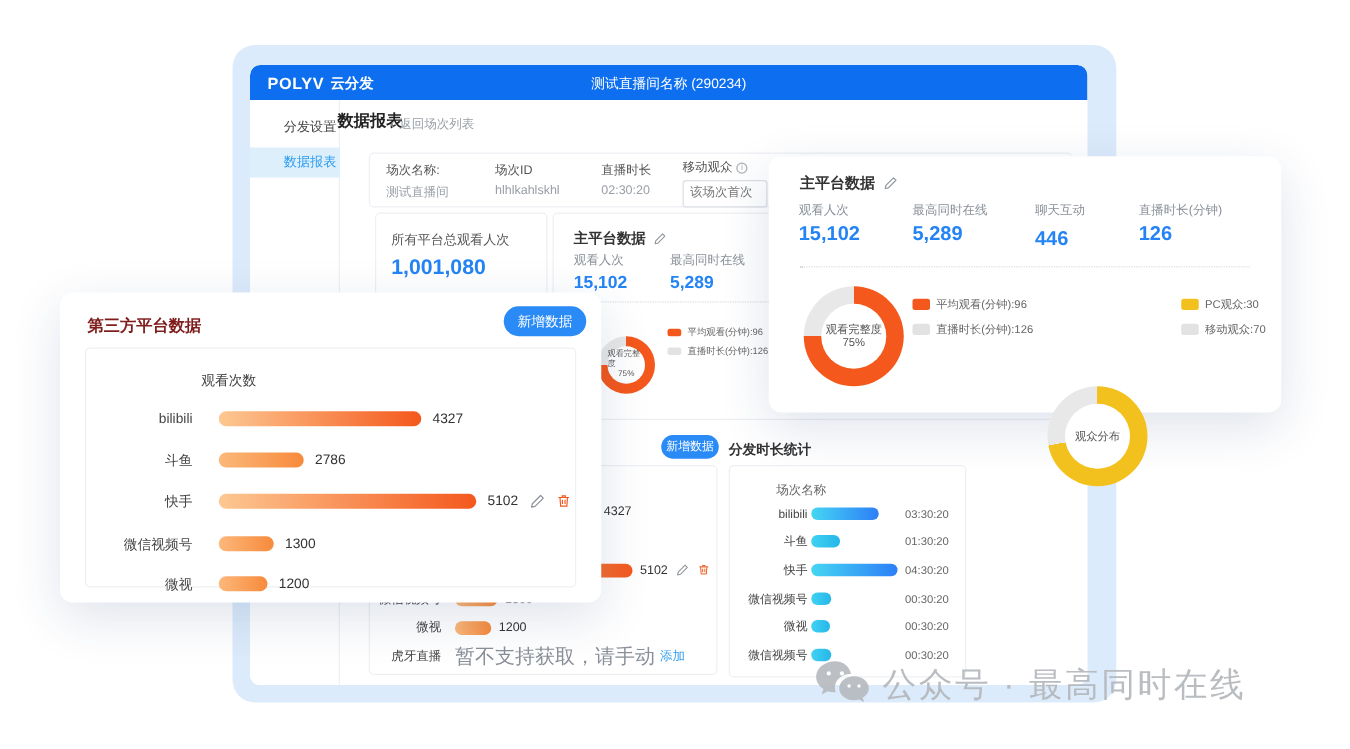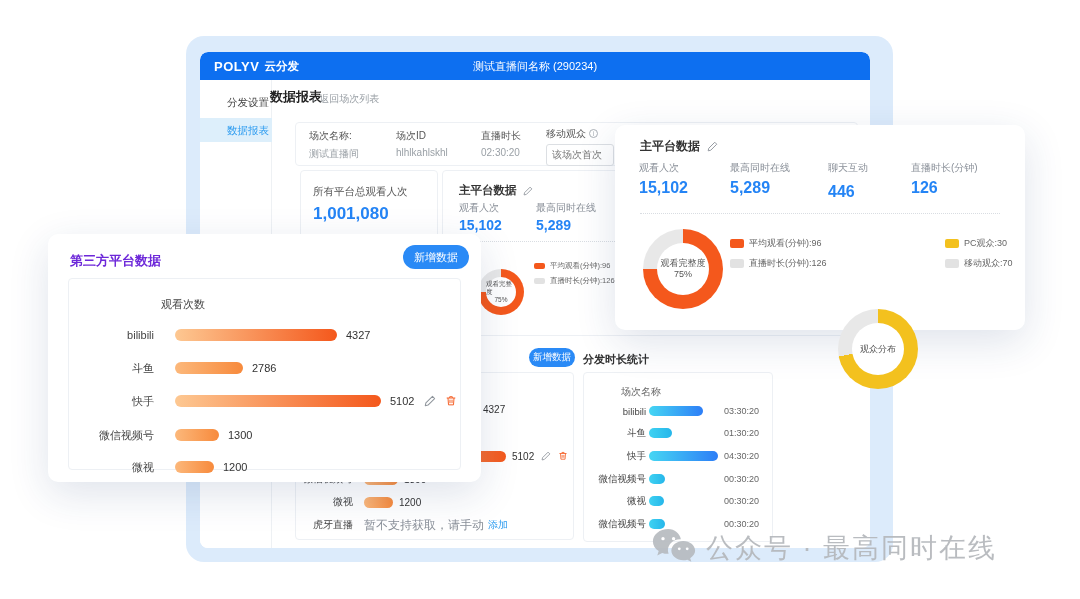--- a/index.html
+++ b/index.html
@@ -189,21 +189,21 @@
         <span class="hbar small" style="margin-left: 11px; width: 34px;"></span>
         <span class="bar-value" style="margin-left:6px; font-size:10px;">1300</span>
       </div>
       <div class="bar-row" style="left:0; top:122px; height:14px;">
         <span class="bar-label" style="width:57px; font-size:10px;">微视</span>
         <span class="hbar small" style="margin-left: 11px; width: 29px;"></span>
         <span class="bar-value" style="margin-left:6px; font-size:10px;">1200</span>
       </div>
       <div class="bar-row" style="left:0; top:145px; height:14px;">
         <span class="bar-label" style="width:57px; font-size:10px;">虎牙直播</span>
-        <span style="margin-left:11px; font-size:12px; color:#8a9099;">暂不支持获取，请手动</span>
+        <span style="margin-left:11px; font-size:16px; color:#8a9099;">暂不支持获取，请手动</span>
         <span class="link-blue" style="margin-left:4px; font-size:10px;">添加</span>
       </div>
     </div>
 
     <div class="abs card" style="left:383px; top:320px; width:190px; height:170px;">
       <div class="abs" style="left:37px; top:12px; font-size:10px; color:#666;">场次名称</div>
 
       <div class="bar-row" style="left:0; top:32px; height:12px;">
         <span class="bar-label" style="width:62px; font-size:9.5px;">bilibili</span>
         <span class="bluebar" style="margin-left: 3px; width: 54px;"></span>
@@ -293,21 +293,21 @@
           <span class="legend-txt">PC观众:30</span>
         </div>
       <div class="legend-row">
           <span class="legend-sq" style="background: rgb(226, 226, 226);"></span>
           <span class="legend-txt">移动观众:70</span>
         </div>
     </div>
   </div>
 
   <div class="abs float-panel fp-left">
-    <div class="abs" style="left:22px; top:18px; font-size:13px; font-weight:bold; color:#6d28d9;">第三方平台数据</div>
+    <div class="abs" style="left:22px; top:18px; font-size:13px; font-weight:bold; color:#7f1d1d;">第三方平台数据</div>
     <button class="abs blue-btn" style="left:355px; top:11px; width:66px; height:24px; font-size:11px;">新增数据</button>
 
     <div class="abs card" style="left:20px; top:44px; width:393px; height:192px; border-radius:4px;">
       <div class="abs" style="left:92px; top:18px; font-size:11px; color:#444;">观看次数</div>
 
       <div class="bar-row" style="left:0; top:48px; height:16px;">
         <span class="bar-label" style="width:85px; font-size:11px;">bilibili</span>
         <span class="hbar" style="margin-left: 21px; height: 12px; width: 162px;"></span>
         <span class="bar-value" style="margin-left:9px; font-size:11px;">4327</span>
       </div>

